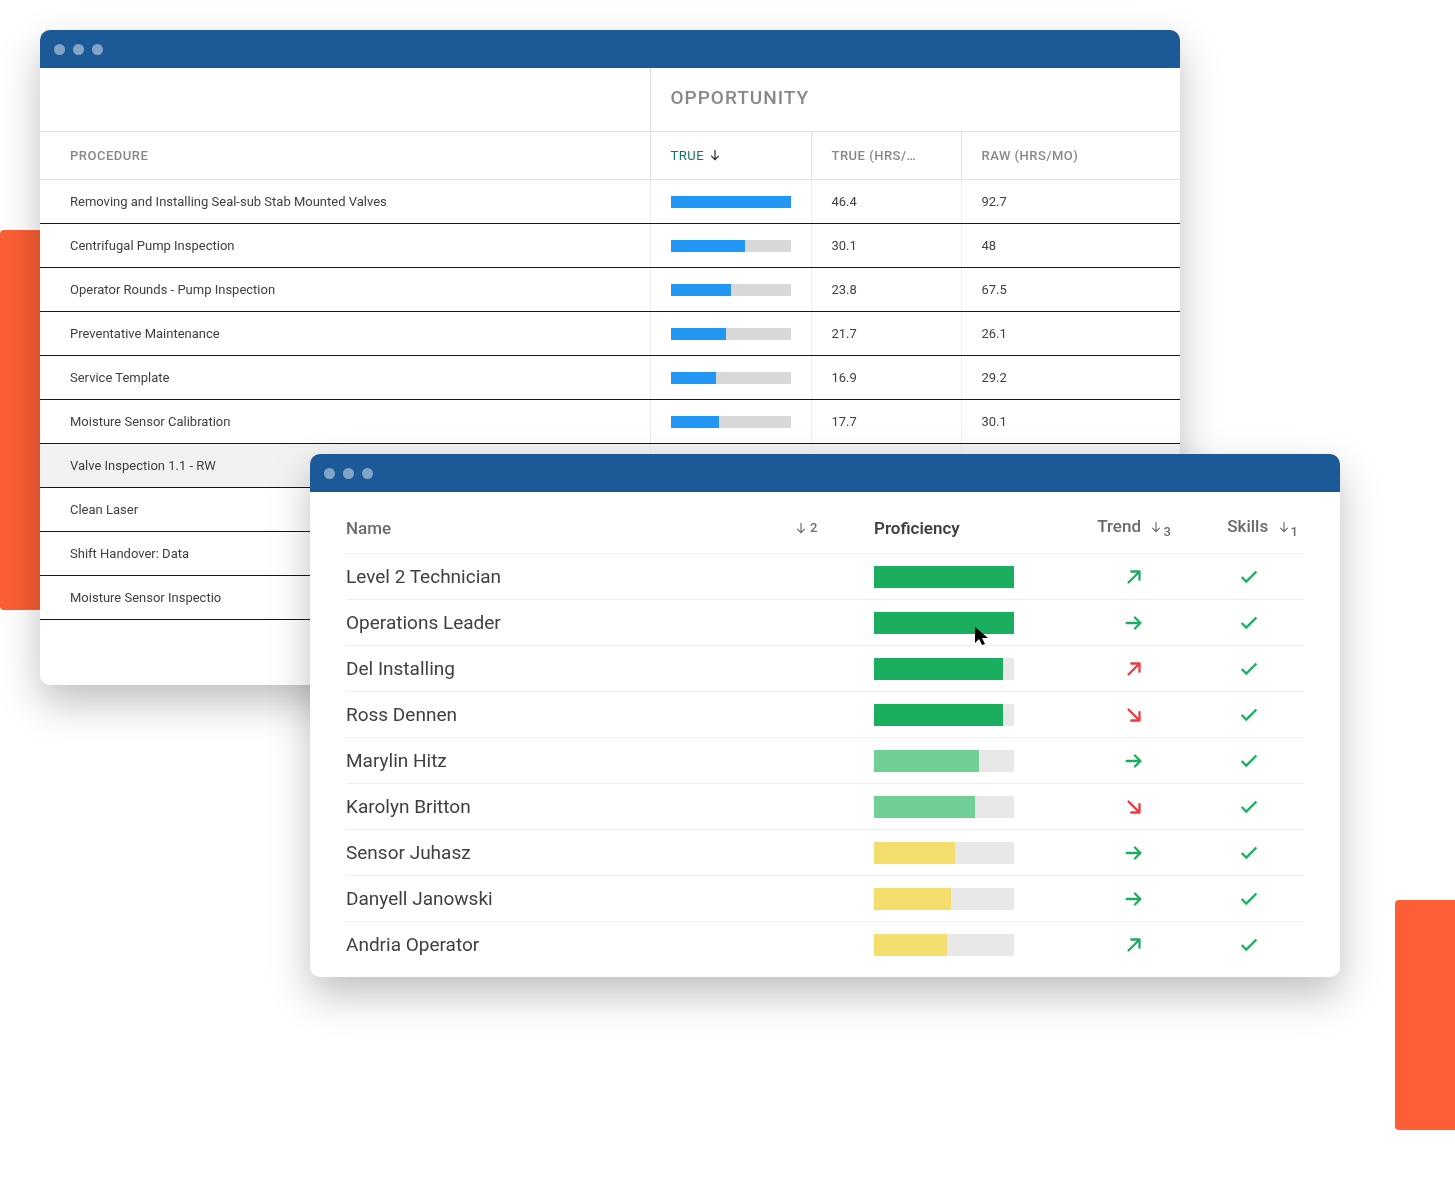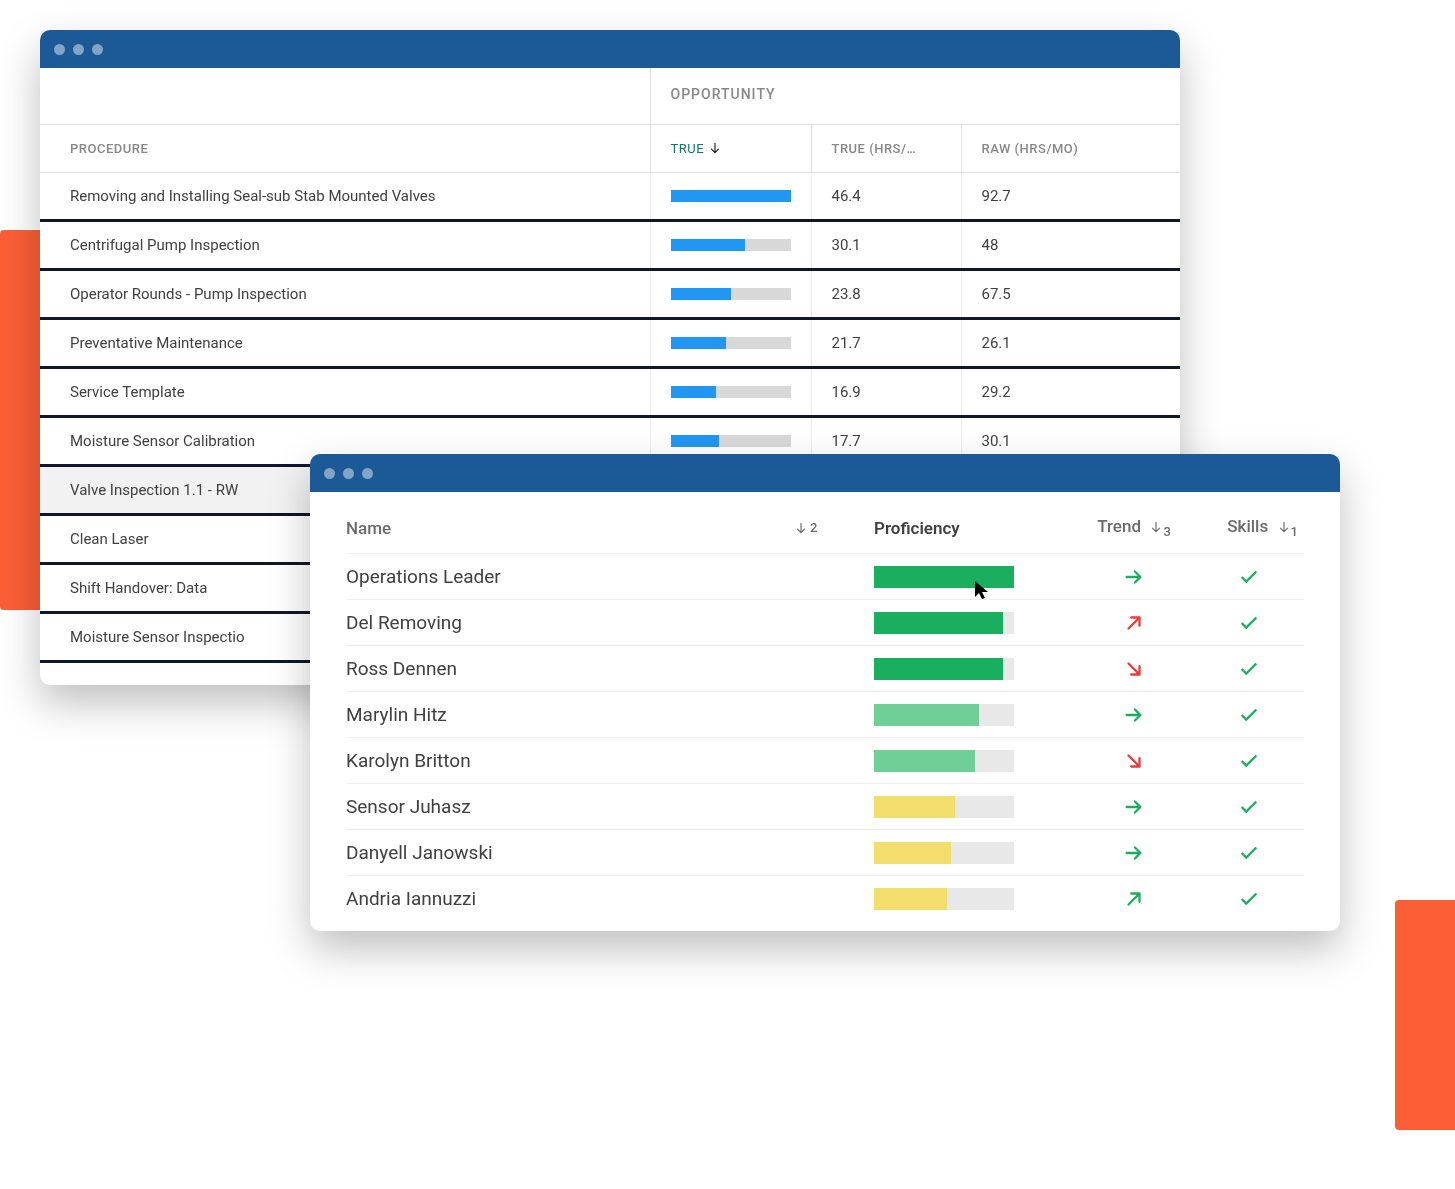--- a/index.html
+++ b/index.html
@@ -50,43 +50,43 @@
     background: rgba(255,255,255,0.45);
   }
 
   
   .proc-table { width: 100%; border-collapse: collapse; }
   .proc-head-top th {
     border-bottom: 1px solid #e0e0e0;
     border-left: 1px solid #e0e0e0;
     padding: 18px 20px 22px;
     text-align: left;
-    font-size: 14px;
+    font-size: 19px;
     letter-spacing: 1px;
     font-weight: 500;
     color: #888;
   }
   .proc-head-top th.first { border-left: none; }
   .proc-head-sub th {
     padding: 16px 20px;
     font-size: 13px;
     letter-spacing: 0.5px;
     font-weight: 500;
     color: #888;
     text-align: left;
     border-bottom: 1px solid #e0e0e0;
     border-left: 1px solid #e0e0e0;
   }
   .proc-head-sub th.first { border-left: none; padding-left: 30px; }
   .proc-head-sub th.sorted { color: #0f766e; font-weight: 400; }
   .proc-table tbody td {
     padding: 14px 20px;
-    font-size: 15px;
+    font-size: 13px;
     color: #404040;
-    border-bottom: 3px solid #0f172a;
+    border-bottom: 1px solid #0f172a;
     border-left: 1px solid #eee;
   }
   .proc-table tbody td.first { border-left: none; padding-left: 30px; }
   .proc-table tbody tr.selected { background: #f2f2f2; }
 
   .bar-track {
     position: relative;
     width: 120px; height: 12px;
     background: #d8d8d8;
   }
@@ -286,20 +286,38 @@
       </div>
       <div class="hdr-gap-skill">
         <span>Skills</span>
         &nbsp;<svg class="arrow" viewBox="0 0 24 24" style="display:inline;vertical-align:-2px">
             <path d="M12 4v16M6 14l6 6 6-6" stroke="#6b6b6b" stroke-width="2" fill="none" stroke-linecap="round"></path>
           </svg><span class="sort-num">1</span>
       </div>
     </div>
     <div id="people-body">
         <div class="people-row">
+          <div class="p-name">Level 2 Technician</div>
+          <div class="p-bar-col" style="position:relative">
+            <div class="p-bar-track">
+              <div class="p-bar-fill pf-darkgreen" style="width:100%"></div>
+            </div>
+          </div>
+          <div class="p-trend-col">
+            <svg class="trend-icon trend-green" viewBox="0 0 24 24" fill="none" stroke-width="2.5" stroke-linecap="round" stroke-linejoin="round">
+              <path d="M6 18L18 6M9 6h9v9"></path>
+            </svg>
+          </div>
+          <div class="p-skill-col">
+            <svg class="check" viewBox="0 0 24 24">
+              <path d="M4 12l5 5L20 6"></path>
+            </svg>
+          </div>
+        </div>
+        <div class="people-row">
           <div class="p-name">Operations Leader</div>
           <div class="p-bar-col" style="position:relative">
             <div class="p-bar-track">
               <div class="p-bar-fill pf-darkgreen" style="width:100%"></div>
             </div>
             <svg class="cursor" style="left:100px;top:14px" viewBox="0 0 16 20">
               <path d="M1 1l0 16 4-4 3 6 3-1-3-6 6 0z" fill="#000"></path>
             </svg>
           </div>
           <div class="p-trend-col">
@@ -307,21 +325,21 @@
               <path d="M4 12h14M13 6l6 6-6 6"></path>
             </svg>
           </div>
           <div class="p-skill-col">
             <svg class="check" viewBox="0 0 24 24">
               <path d="M4 12l5 5L20 6"></path>
             </svg>
           </div>
         </div>
         <div class="people-row">
-          <div class="p-name">Del Removing</div>
+          <div class="p-name">Del Installing</div>
           <div class="p-bar-col" style="position:relative">
             <div class="p-bar-track">
               <div class="p-bar-fill pf-darkgreen" style="width:92%"></div>
             </div>
           </div>
           <div class="p-trend-col">
             <svg class="trend-icon trend-red" viewBox="0 0 24 24" fill="none" stroke-width="2.5" stroke-linecap="round" stroke-linejoin="round">
               <path d="M6 18L18 6M9 6h9v9"></path>
             </svg>
           </div>
@@ -415,21 +433,21 @@
               <path d="M4 12h14M13 6l6 6-6 6"></path>
             </svg>
           </div>
           <div class="p-skill-col">
             <svg class="check" viewBox="0 0 24 24">
               <path d="M4 12l5 5L20 6"></path>
             </svg>
           </div>
         </div>
         <div class="people-row">
-          <div class="p-name">Andria Iannuzzi</div>
+          <div class="p-name">Andria Operator</div>
           <div class="p-bar-col" style="position:relative">
             <div class="p-bar-track">
               <div class="p-bar-fill pf-yellow" style="width:52%"></div>
             </div>
           </div>
           <div class="p-trend-col">
             <svg class="trend-icon trend-green" viewBox="0 0 24 24" fill="none" stroke-width="2.5" stroke-linecap="round" stroke-linejoin="round">
               <path d="M6 18L18 6M9 6h9v9"></path>
             </svg>
           </div>

